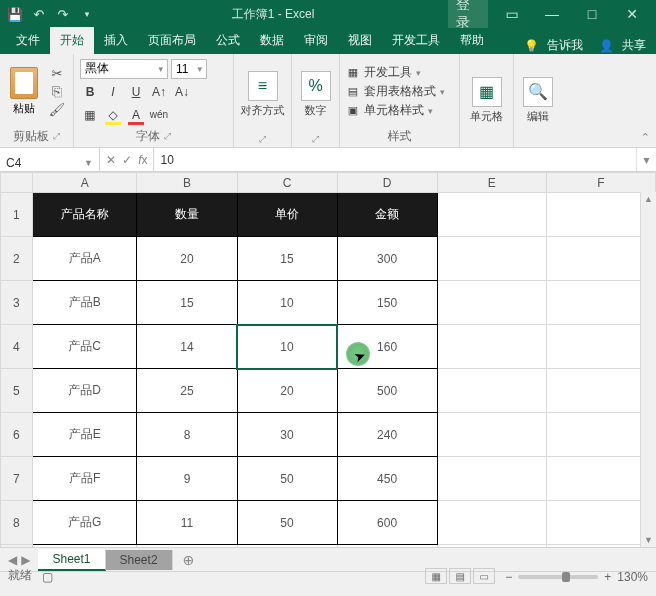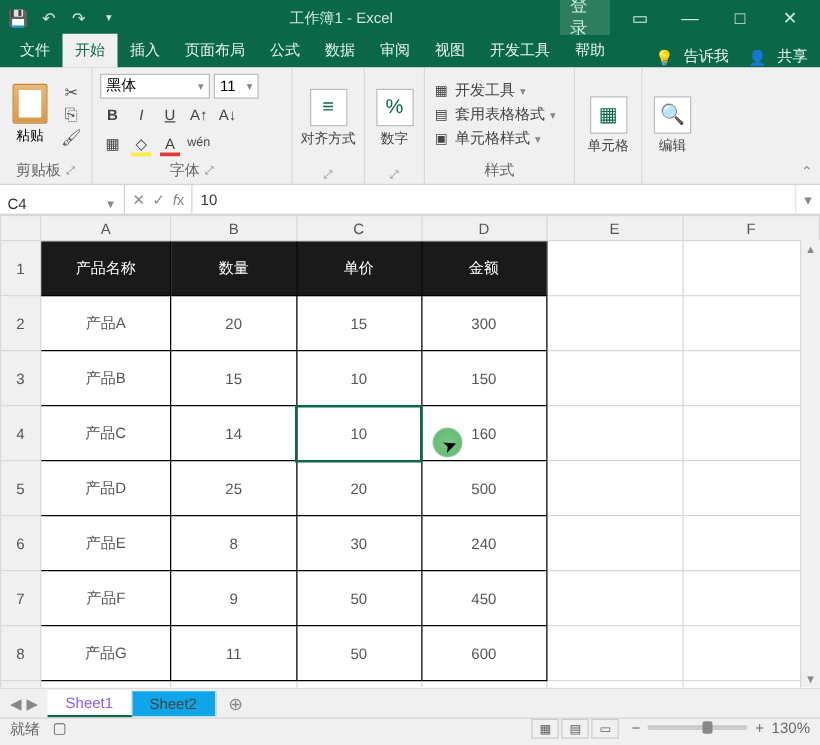--- a/index.html
+++ b/index.html
@@ -54,24 +54,24 @@
 table.g th.corner{background:#f0f0f0;width:28px;height:20px}
 table.g td{height:44px;text-align:center}
 .colA{width:92px}.colB{width:88px}.colC{width:88px}.colD{width:88px}.colE{width:96px}.colF{width:96px}
 .hdr{background:#1a1a1a!important;color:#fff!important;font-weight:bold;font-size:14px;border:1px solid #000!important}
 .dcell{border:1px solid #000!important;font-size:14px;color:#000}
 .sel{outline:2px solid #0a6848;outline-offset:-1px}
 .cursor-dot{position:absolute;left:346px;top:170px;width:24px;height:24px;border-radius:50%;background:radial-gradient(circle,#5fbf6f 0%,#4faf5f 60%,transparent 100%);opacity:0.85;pointer-events:none}
 .cursor-arrow{position:absolute;left:354px;top:176px;font-size:14px;color:#000;pointer-events:none;transform:rotate(-20deg)}
 .sheettabs{height:24px;border-top:1px solid #d4d4d4;display:flex;align-items:center;background:#f0f0f0;font-size:12px}
 .sheettabs .nav{display:flex;gap:4px;padding:0 8px;color:#888}
-.sheettabs .st{padding:3px 14px;border-right:1px solid #d4d4d4;color:#444;background:#0ea5e9}
-.sheettabs .st.active{background:#fff;border-bottom:2px solid #0a6848;color:#8b5cf6}
+.sheettabs .st{padding:3px 14px;border-right:1px solid #d4d4d4;color:#444;background:#a3a3a3}
+.sheettabs .st.active{background:#fff;border-bottom:2px solid #0a6848;color:#14532d}
 .sheettabs .add{padding:0 10px;color:#888;font-size:14px}
-.status{height:22px;background:#f0f0f0;border-top:1px solid #d4d4d4;display:flex;align-items:flex-start;padding:0 8px;font-size:11px;color:#666}
+.status{height:22px;background:#f0f0f0;border-top:1px solid #d4d4d4;display:flex;align-items:flex-end;padding:12px 8px;font-size:11px;color:#666}
 .status .sp{flex:1}
 .status .views{display:flex;gap:2px;margin-right:10px}
 .status .views span{width:22px;height:16px;border:1px solid #ccc;display:flex;align-items:center;justify-content:center;font-size:10px}
 .status .zoom{display:flex;align-items:center;gap:6px}
 .status .slider{width:80px;height:4px;background:#ccc;position:relative;border-radius:2px}
 .status .slider::after{content:"";position:absolute;left:55%;top:-3px;width:8px;height:10px;background:#888;border-radius:2px}
 .vsb{position:absolute;right:0;top:20px;bottom:0;width:16px;background:#f0f0f0;border-left:1px solid #d8d8d8}
 .vsb::before{content:"▲";position:absolute;top:2px;left:3px;font-size:9px;color:#888}
 .vsb::after{content:"▼";position:absolute;bottom:2px;left:3px;font-size:9px;color:#888}
 </style>

